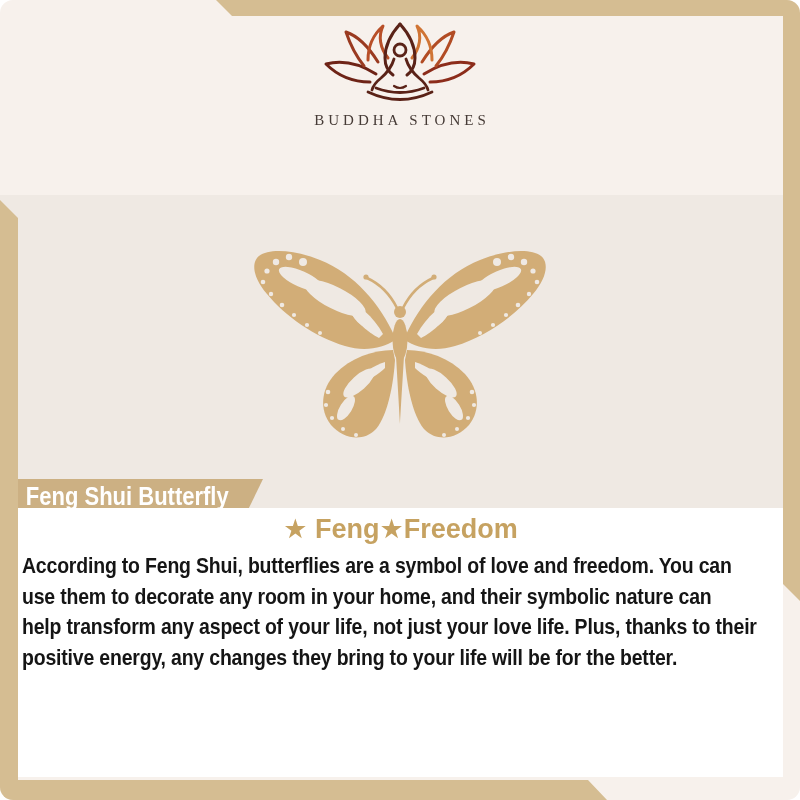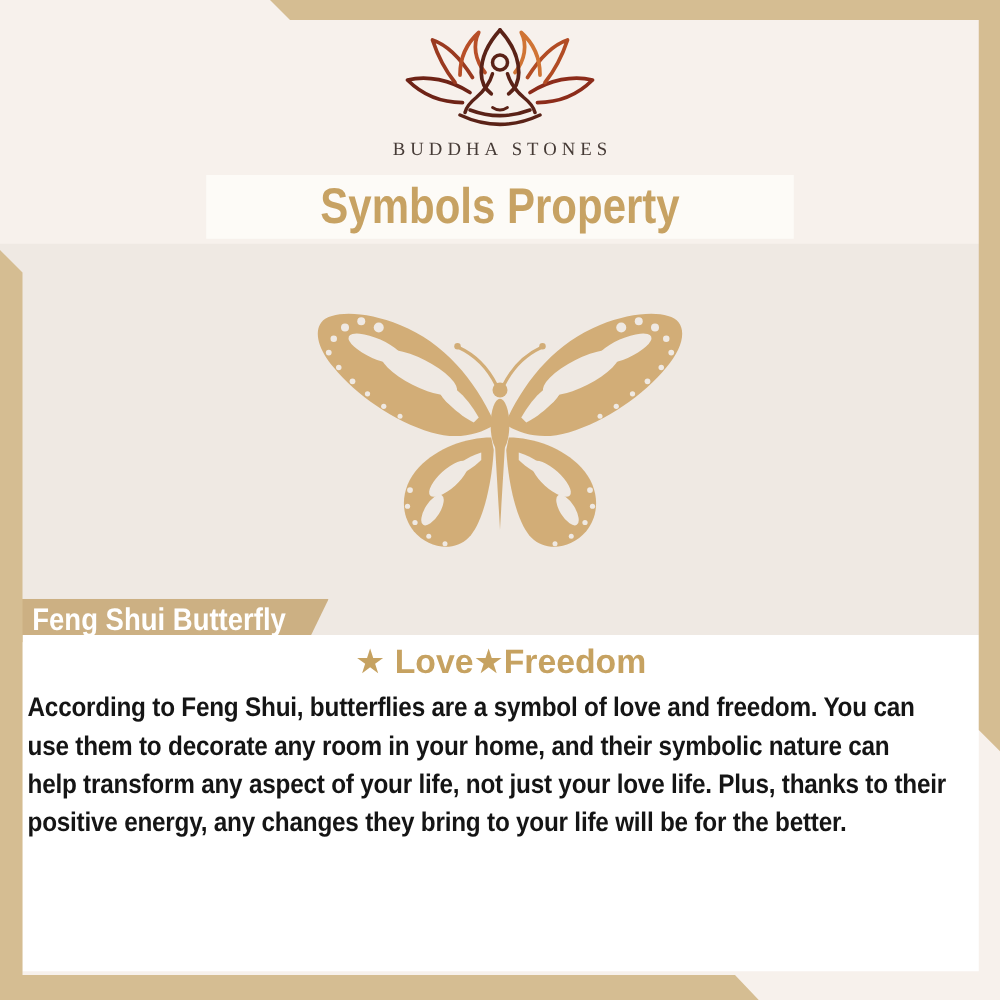--- a/index.html
+++ b/index.html
@@ -1,19 +1,20 @@
 <!DOCTYPE html>
 <html><head>
 <meta charset="utf-8">
 <style>
   html,body{margin:0;padding:0;}
   .canvas{
     position:relative;width:800px;height:800px;overflow:hidden;
     background:#f7f1ec;
     font-family:"Liberation Sans","DejaVu Sans",sans-serif;
+    border-radius:13px;
   }
   .band-mid{
     position:absolute;left:0;top:195px;width:800px;height:313px;
     background:#efe9e3;
   }
   .ribbons{position:absolute;left:0;top:0;width:800px;height:800px;pointer-events:none;}
   .logo{position:absolute;left:320px;top:20px;width:160px;height:92px;}
   .brand{
     position:absolute;left:0;top:112px;width:800px;text-align:center;
     font-family:"Liberation Serif","DejaVu Serif",serif;
@@ -90,23 +91,20 @@
       <path d="M74,39 C72,46 68,52 61,58 C56,62 53,66 52,70" stroke="#5a2217" stroke-width="2.8"></path>
       <path d="M86,39 C88,46 92,52 99,58 C104,62 107,66 108,70" stroke="#5a2217" stroke-width="2.8"></path>
       <path d="M56,68 Q80,77 104,68" stroke="#5a2217" stroke-width="2.8"></path>
       <path d="M48,72 Q80,87 112,72" stroke="#5a2217" stroke-width="2.8"></path>
       <path d="M74,66 Q80,70 86,66" stroke="#5a2217" stroke-width="2.2"></path>
     </g>
   </svg>
 
   <div class="brand">BUDDHA STONES</div>
 
-  <div class="title-strip">
-    <div class="title">Symbols Property</div>
-  </div>
 
   <svg class="butterfly" viewBox="0 0 330 215" aria-hidden="true">
     <defs>
       <g id="bw">
 
         <path d="M170,95 C185,62 210,32 245,18 C272,7 300,6 308,16 C314,24 310,38 298,52 C280,74 250,95 220,104 C200,110 182,106 170,98 Z" fill="#d2ad77"></path>
 
         <ellipse cx="230" cy="56" rx="34" ry="11" fill="#efe9e3" transform="rotate(-27 230 56)"></ellipse>
         <ellipse cx="264" cy="37" rx="24" ry="8" fill="#efe9e3" transform="rotate(-24 264 37)"></ellipse>
         <ellipse cx="200" cy="79" rx="15" ry="5.5" fill="#efe9e3" transform="rotate(-36 200 79)"></ellipse>
@@ -145,21 +143,21 @@
     <ellipse cx="165" cy="98" rx="7.5" ry="21" fill="#d2ad77"></ellipse>
     <circle cx="165" cy="70" r="6" fill="#d2ad77"></circle>
     <path d="M161,114 C163,148 164,164 165,182 C166,164 167,148 169,114 Z" fill="#d2ad77"></path>
   </svg>
 
   <div class="banner">
     <div class="banner-label">Feng Shui Butterfly</div>
   </div>
 
   <div class="text-box">
-    <div class="tagline">★ Love★Freedom</div>
+    <div class="tagline">★ Feng★Freedom</div>
     <div class="paragraph">
       <div class="line">According to Feng Shui, butterflies are a symbol of love and freedom. You can</div>
       <div class="line">use them to decorate any room in your home, and their symbolic nature can</div>
       <div class="line">help transform any aspect of your life, not just your love life. Plus, thanks to their</div>
       <div class="line">positive energy, any changes they bring to your life will be for the better.</div>
     </div>
   </div>
 
   <svg class="ribbons" viewBox="0 0 800 800" aria-hidden="true">
     <polygon points="216,0 800,0 800,601 783,584 783,16 232,16" fill="#d5bd92"></polygon>

